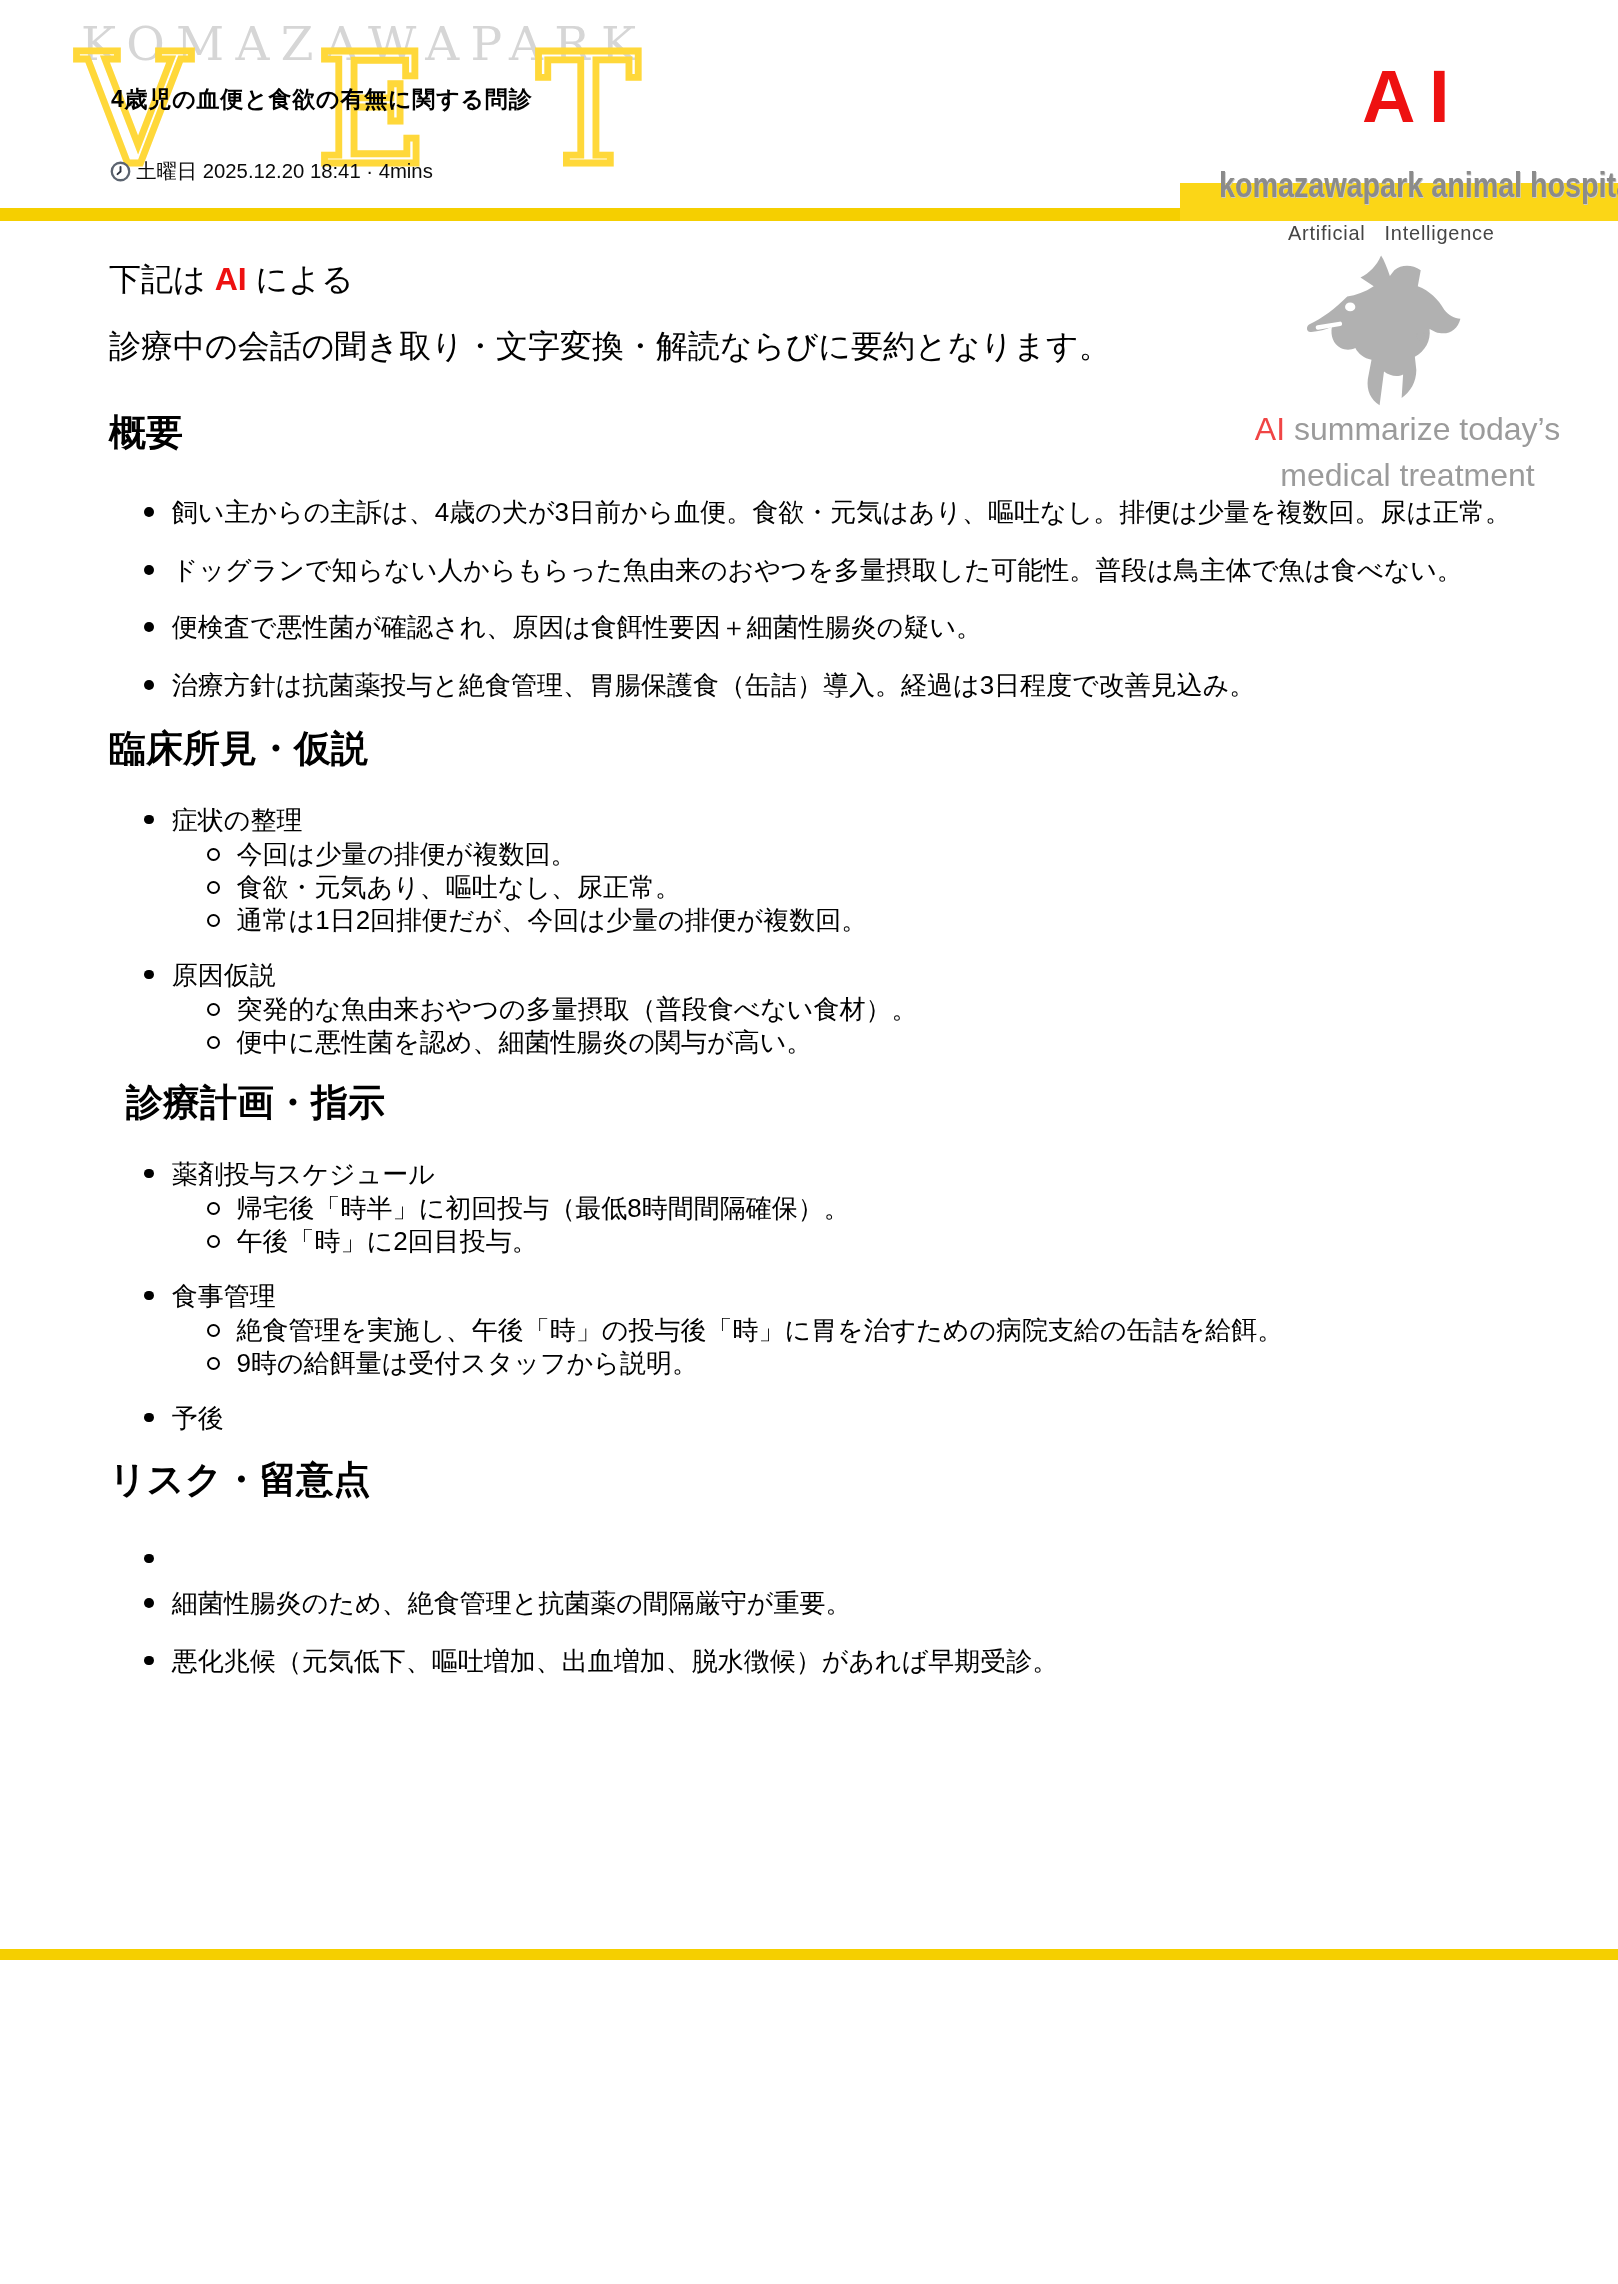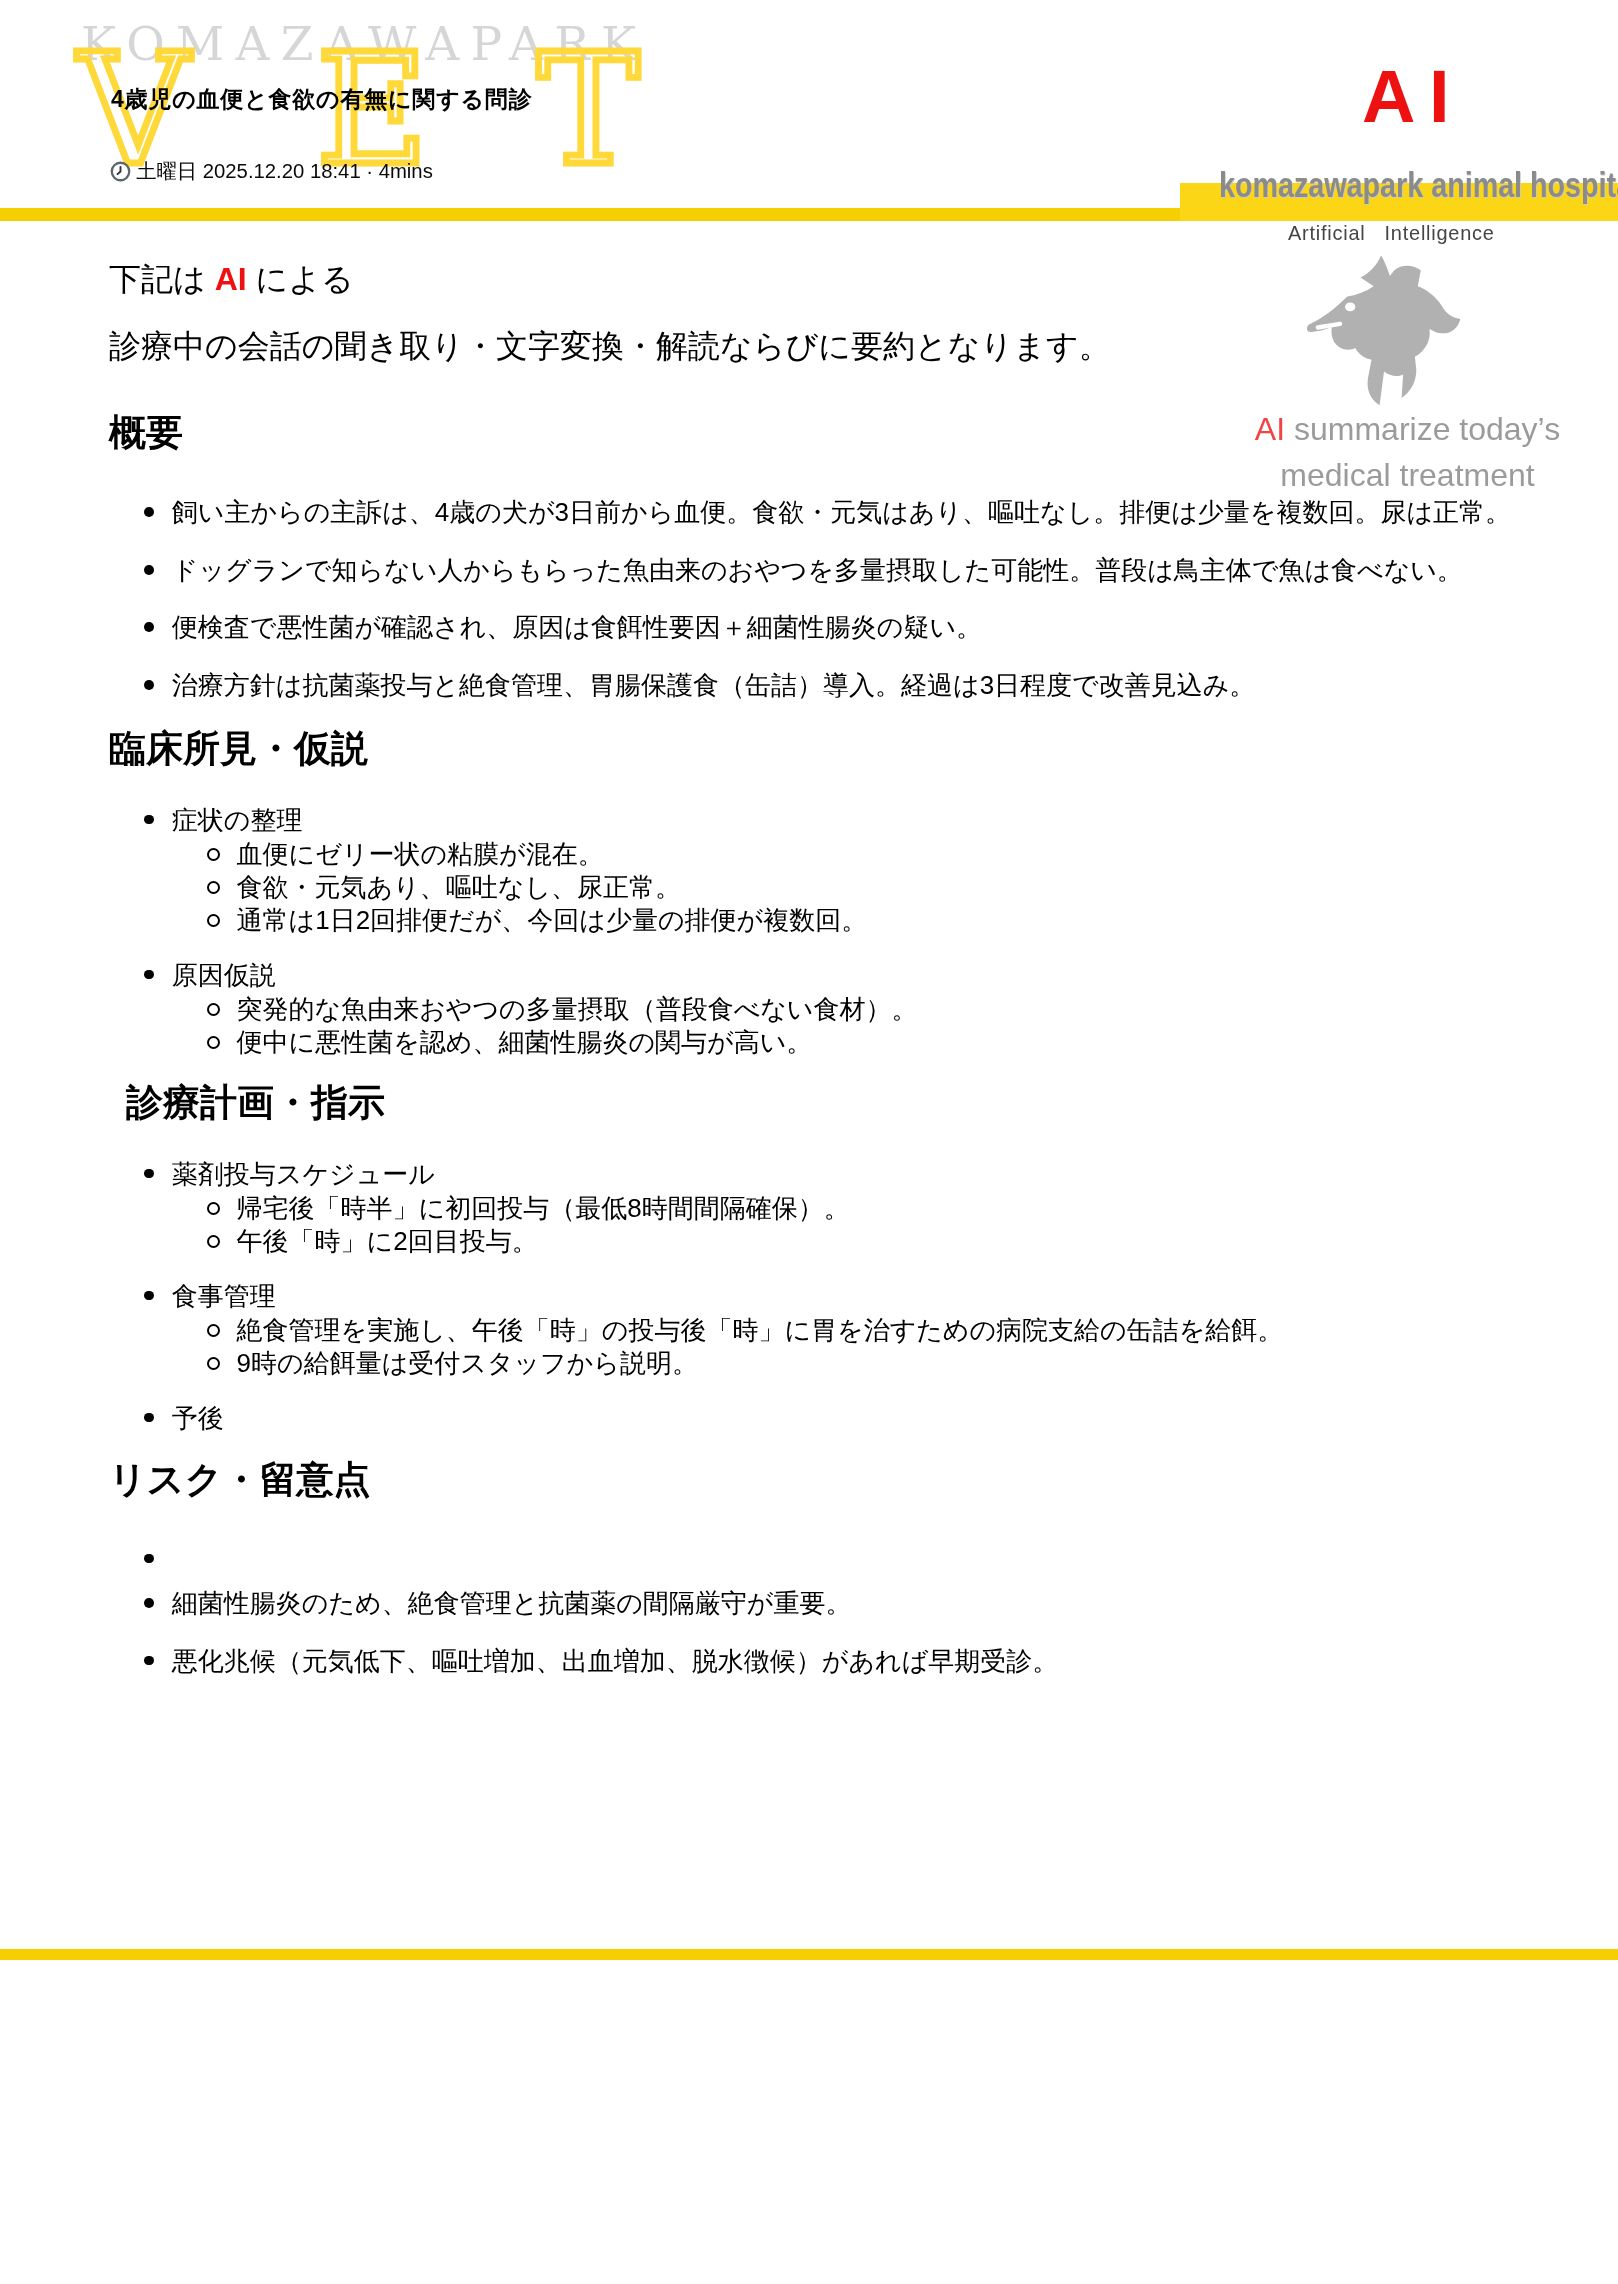--- a/index.html
+++ b/index.html
@@ -135,21 +135,21 @@
 
     <h2 class="sec m2">臨床所見・仮説</h2>
     <div class="groups">
       <div class="group">
         <div class="li">
             <span class="dot"></span>
             <span>症状の整理</span>
           </div>
         <div class="li sub">
             <span class="ring"></span>
-            <span>血便にゼリー状の粘膜が混在。</span>
+            <span>今回は少量の排便が複数回。</span>
           </div>
         <div class="li sub">
             <span class="ring"></span>
             <span>食欲・元気あり、嘔吐なし、尿正常。</span>
           </div>
         <div class="li sub">
             <span class="ring"></span>
             <span>通常は1日2回排便だが、今回は少量の排便が複数回。</span>
           </div>
       </div>

